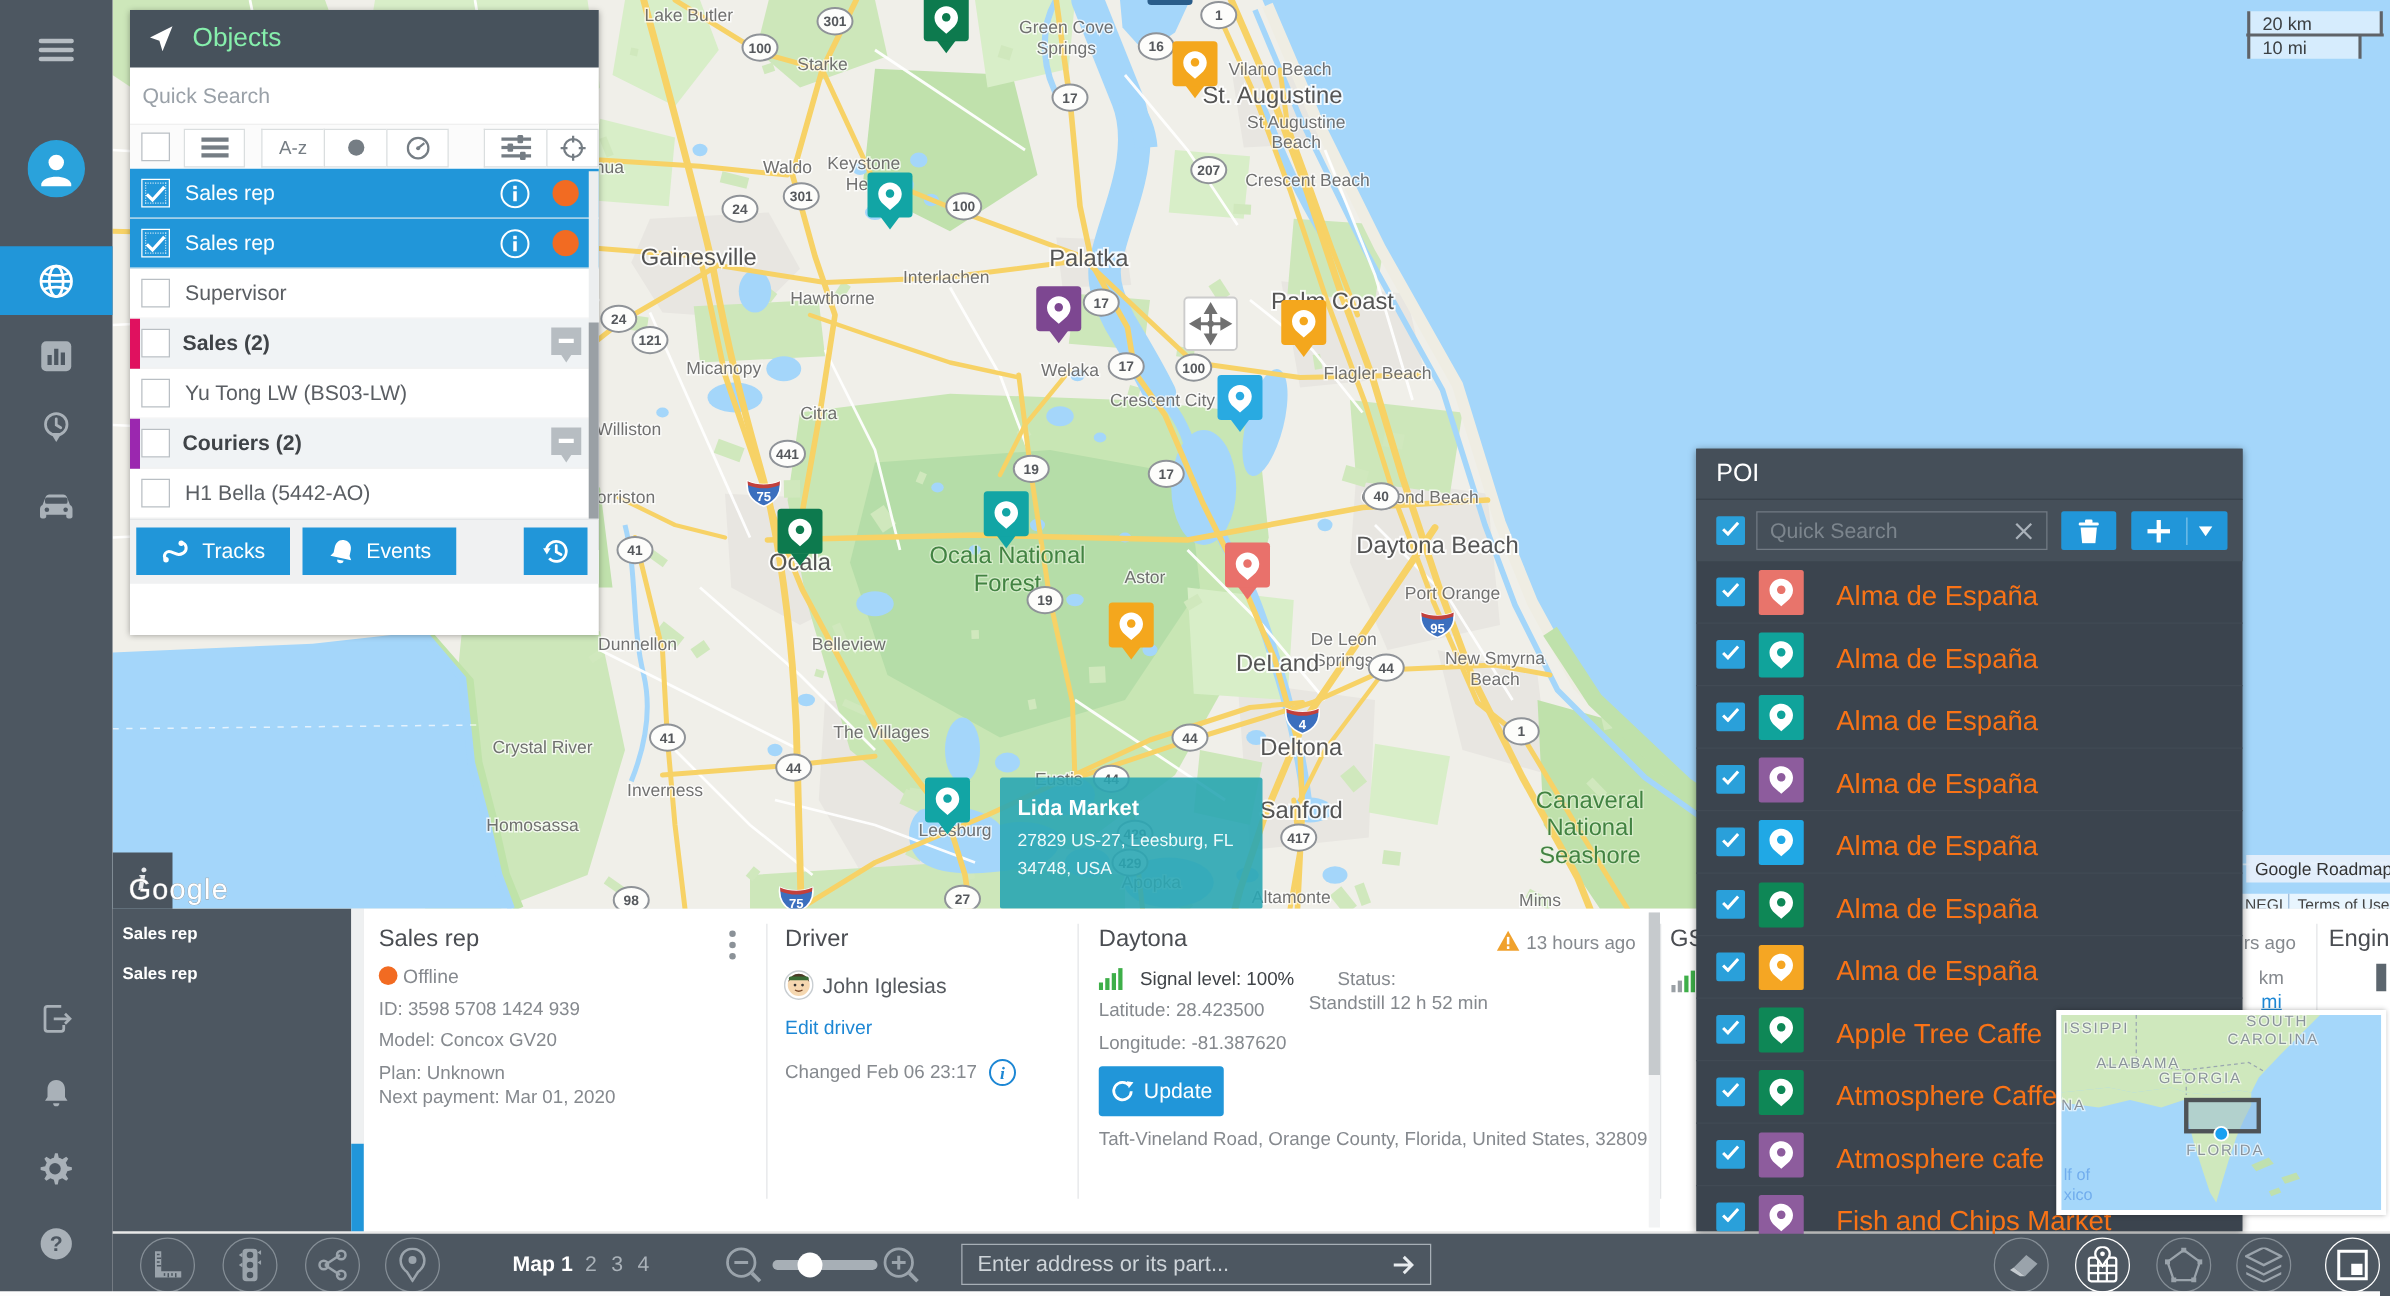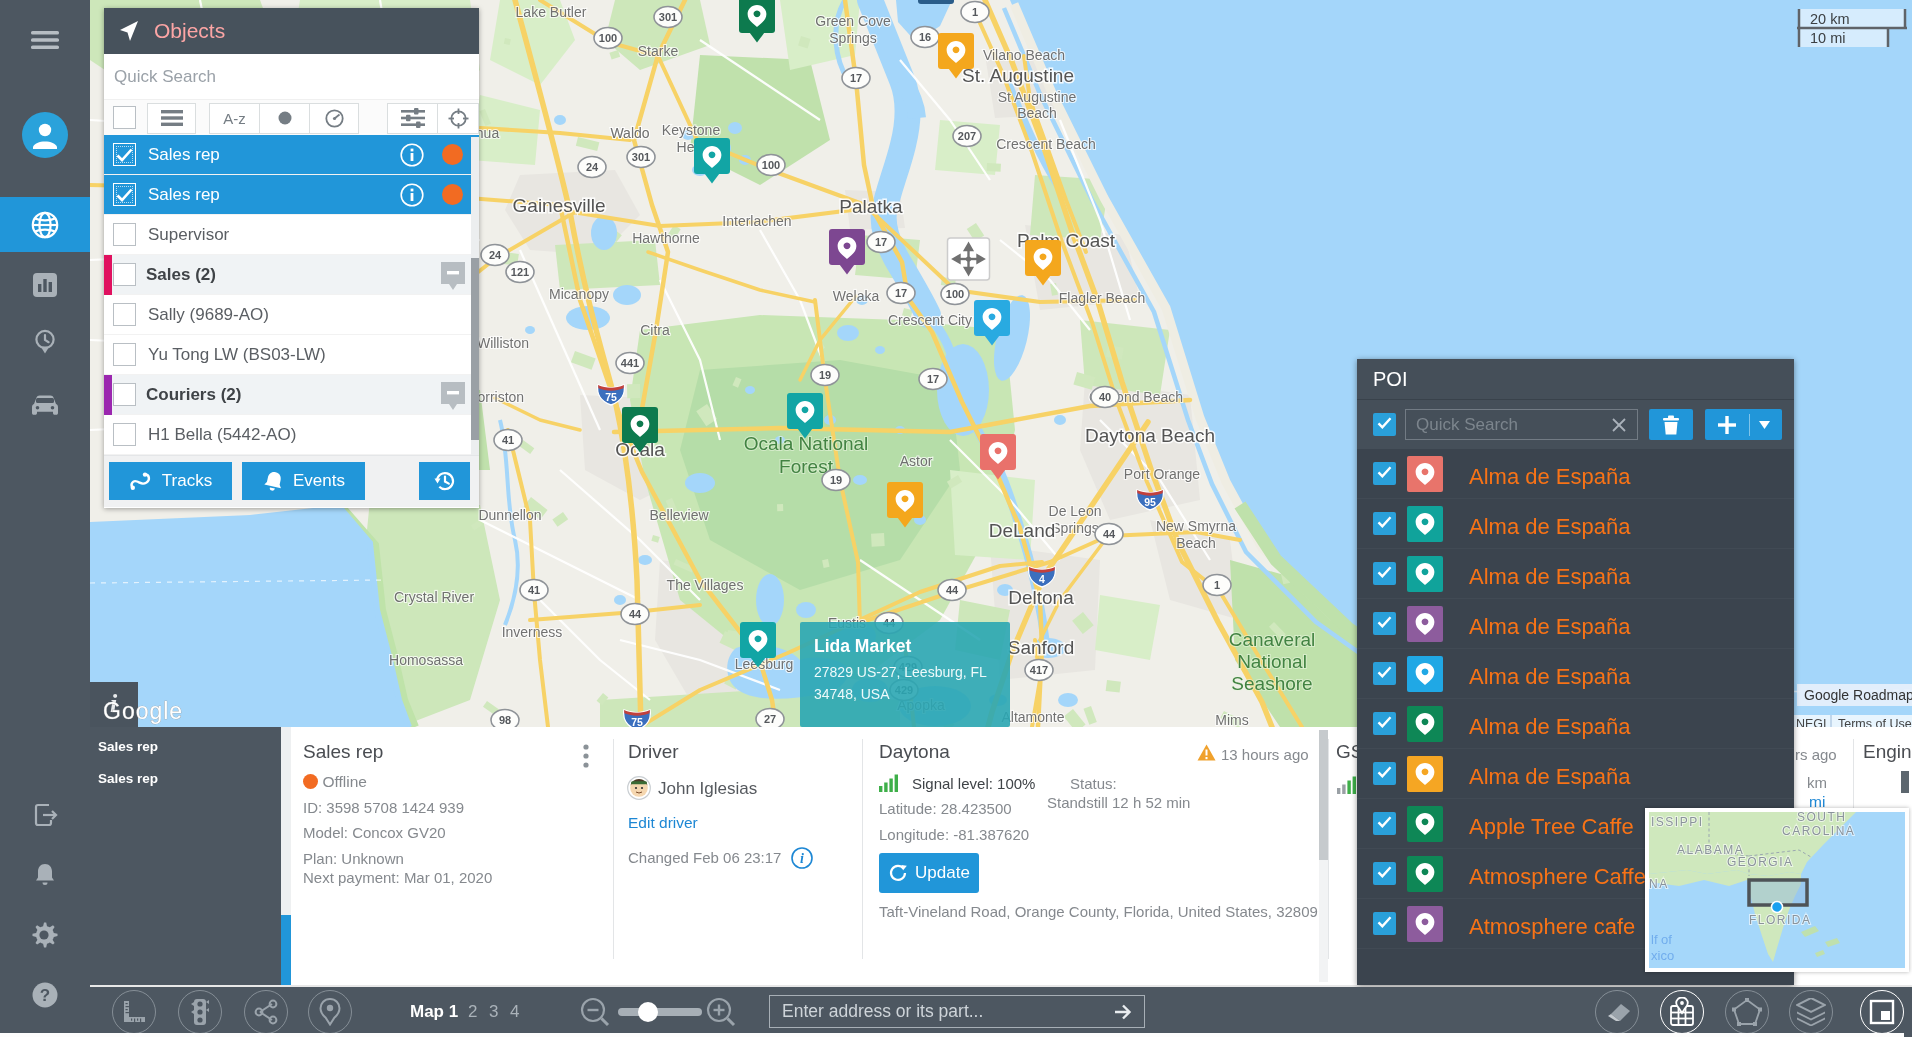--- a/index.html
+++ b/index.html
@@ -3,21 +3,21 @@
 *{margin:0;padding:0;box-sizing:border-box}
 html,body{width:1912px;height:1037px;overflow:hidden;font-family:"Liberation Sans",sans-serif;background:#e8e8e8}
 #stage{position:relative;width:1912px;height:1037px;overflow:hidden}
 
 #sidebar{position:absolute;left:0;top:0;width:90px;height:1037px;background:#4d5761;z-index:40}
 .sbic{position:absolute;left:50%;transform:translateX(-50%)}
 #avatar{position:absolute;left:22px;top:112px}
 #navactive{position:absolute;left:0;top:197px;width:90px;height:55px;background:#2196d9;text-align:center;padding-top:13px}
 
 #objpanel{position:absolute;left:104px;top:8px;width:375px;height:500px;background:#fff;z-index:30;box-shadow:0 1px 5px rgba(0,0,0,0.35)}
-.ophead{position:relative;height:46px;background:#47525c;color:#fca5a5;font-size:21px;line-height:46px;padding-left:50px}
+.ophead{position:relative;height:46px;background:#47525c;color:#86efac;font-size:21px;line-height:46px;padding-left:50px}
 .opsearch{height:45px;line-height:45px;padding-left:10px;color:#9aa1a8;font-size:17px}
 .optools{position:relative;height:36px;background:#fbfbfb;border-top:1px solid #f0f0f0}
 .cb{position:absolute;width:23px;height:23px;background:#fff;border:1.5px solid #b9bfc4}
 .tbtn{position:absolute;top:2.5px;height:31px;border:1px solid #dadedf;background:#fff;display:inline-flex;align-items:center;justify-content:center}
 .oprows{position:relative}
 .row{position:relative;height:40px;border-bottom:1px solid #f2f2f2}
 .rowsel{background:#2196d9}
 .rowgrp{background:#f0f3f5}
 .cbw{position:absolute;left:9px;top:8px;width:23px;height:23px;border:1.5px solid #fff;outline:1px dotted rgba(255,255,255,0.7);outline-offset:-4px;text-align:center}
 .cbw svg{margin-top:4px}
@@ -790,24 +790,20 @@
           <span class="gbar" style="background:#e0115f"></span>
           <span class="cbe"></span>
           <span class="rtxt b">Sales (2)</span>
 <svg class="gmk" width="28" height="34" viewBox="0 0 28 34">
             <path d="M2,2 h24 v22 h-8 l-4,6 l-4,-6 h-8 z" fill="#b7bdc2"></path>
             <rect x="8" y="11" width="12" height="3.4" fill="#fff"></rect>
           </svg>
         </div>
 <div class="row">
           <span class="cbe"></span>
-          <span class="rtxt g">Sally (9689-AO)</span>
-        </div>
-<div class="row">
-          <span class="cbe"></span>
           <span class="rtxt g">Yu Tong LW (BS03-LW)</span>
         </div>
 <div class="row rowgrp">
           <span class="gbar" style="background:#9b27af"></span>
           <span class="cbe"></span>
           <span class="rtxt b">Couriers (2)</span>
 <svg class="gmk" width="28" height="34" viewBox="0 0 28 34">
             <path d="M2,2 h24 v22 h-8 l-4,6 l-4,-6 h-8 z" fill="#b7bdc2"></path>
             <rect x="8" y="11" width="12" height="3.4" fill="#fff"></rect>
           </svg>
@@ -1069,20 +1065,29 @@
         </div>
 <div class="prow">
           <span class="cbb"><svg width="15" height="12" viewBox="0 0 17 14">
               <path d="M1.5,7.5 L6,12 L15.5,1.5" stroke="#fff" stroke-width="2.8" fill="none"></path>
             </svg></span>
 <span class="pmk" style="background:#8d5c9d"><svg width="26" height="30" viewBox="-13 -14 26 30">
               <path d="M0,-10 C-5.2,-10 -9.4,-5.8 -9.4,-0.9 C-9.4,2.7 -7.5,5.6 -4.6,7.9 L0,12 L4.6,7.9 C7.5,5.6 9.4,2.7 9.4,-0.9 C9.4,-5.8 5.2,-10 0,-10 Z M0,-4.6 A3.4,3.4 0 1 1 -0.01,-4.6 Z" fill="#fff" fill-rule="evenodd"></path>
             </svg></span>
 <span class="ptxt">Atmosphere cafe</span>
         </div>
+<div class="prow">
+          <span class="cbb"><svg width="15" height="12" viewBox="0 0 17 14">
+              <path d="M1.5,7.5 L6,12 L15.5,1.5" stroke="#fff" stroke-width="2.8" fill="none"></path>
+            </svg></span>
+<span class="pmk" style="background:#8d5c9d"><svg width="26" height="30" viewBox="-13 -14 26 30">
+              <path d="M0,-10 C-5.2,-10 -9.4,-5.8 -9.4,-0.9 C-9.4,2.7 -7.5,5.6 -4.6,7.9 L0,12 L4.6,7.9 C7.5,5.6 9.4,2.7 9.4,-0.9 C9.4,-5.8 5.2,-10 0,-10 Z M0,-4.6 A3.4,3.4 0 1 1 -0.01,-4.6 Z" fill="#fff" fill-rule="evenodd"></path>
+            </svg></span>
+<span class="ptxt">Fish and Chips Market</span>
+        </div>
 </div>
 </div>
 
 <div id="toolbar">
 
 <span class="tc" style="left:22px">
         <svg width="26" height="26" viewBox="0 0 26 26">
           <g fill="#9aa3ab">
             <path d="M3,2 L8,2 L8,18 L24,18 L24,23 L3,23 Z"></path>
             <g fill="#4b555f">

